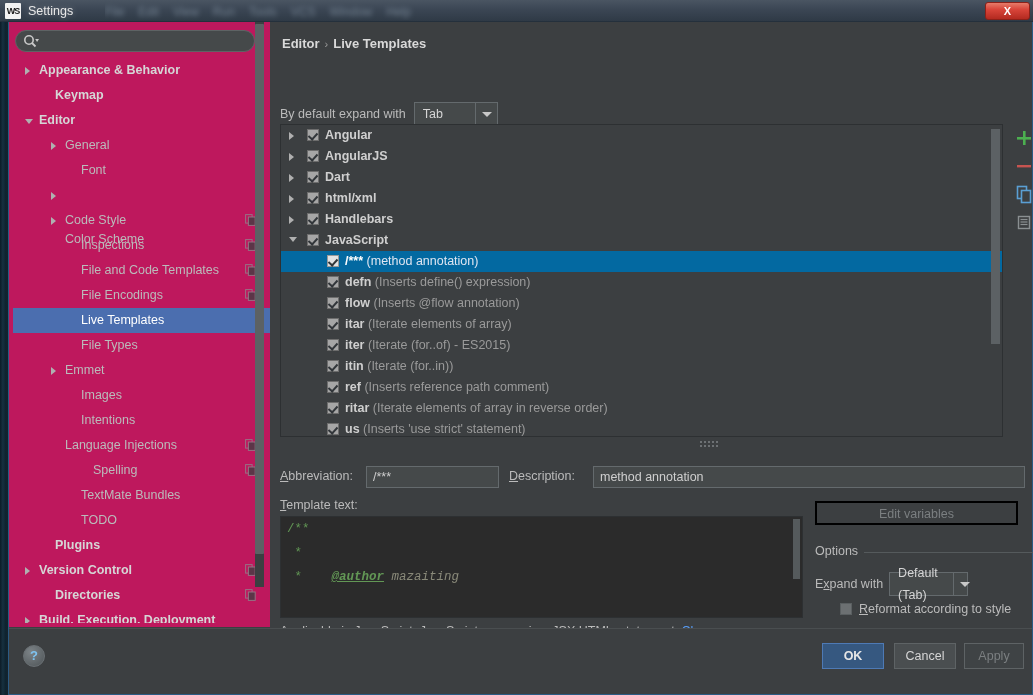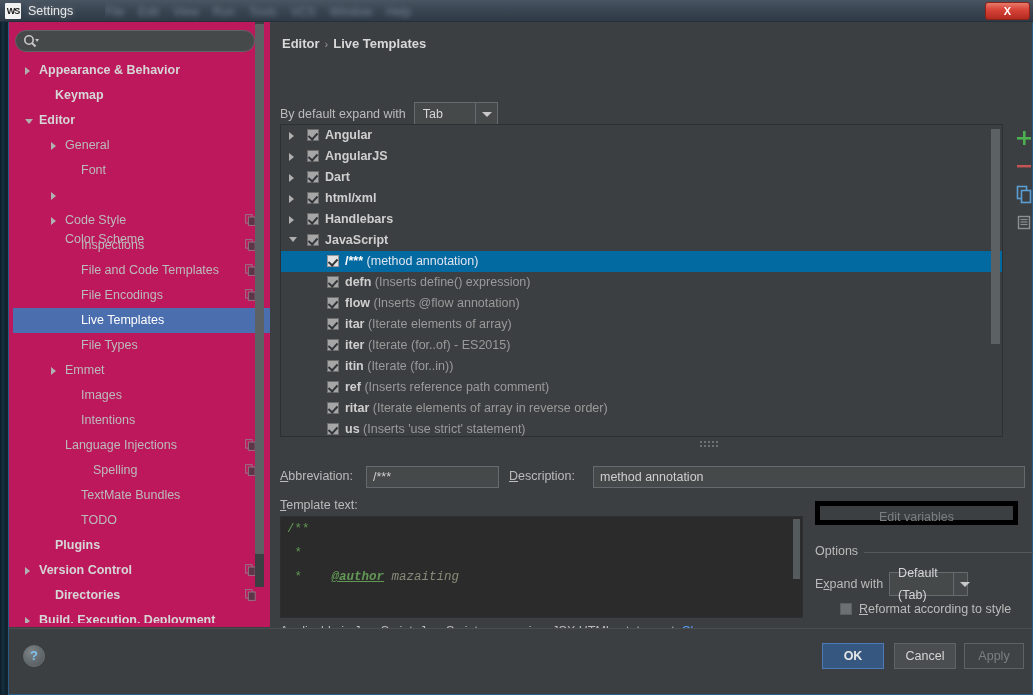--- a/index.html
+++ b/index.html
@@ -269,21 +269,21 @@
 
   #applicable {
     position: absolute; left: 10px; top: 602px;
     font-size: 12.5px; color: #bbbbbb;
   }
   #applicable a { color: #589df6; text-decoration: none; cursor: pointer; }
 
   
   #editvars {
     position: absolute; left: 545px; top: 479px; width: 203px; height: 24px;
-    background: #3c3f41; border: 5px solid #000000;
+    background: #3c3f41; border: 2px solid #000000;
     color: #7b7f81; font-size: 12.5px;
     text-align: center; line-height: 22px;
   }
   #options-legend {
     position: absolute; left: 545px; top: 522px;
     font-size: 12.5px; color: #bbbbbb; background: #3c3f41;
     padding-right: 6px; z-index: 2;
   }
   #options-line {
     position: absolute; left: 545px; top: 530px; width: 218px; height: 1px;

